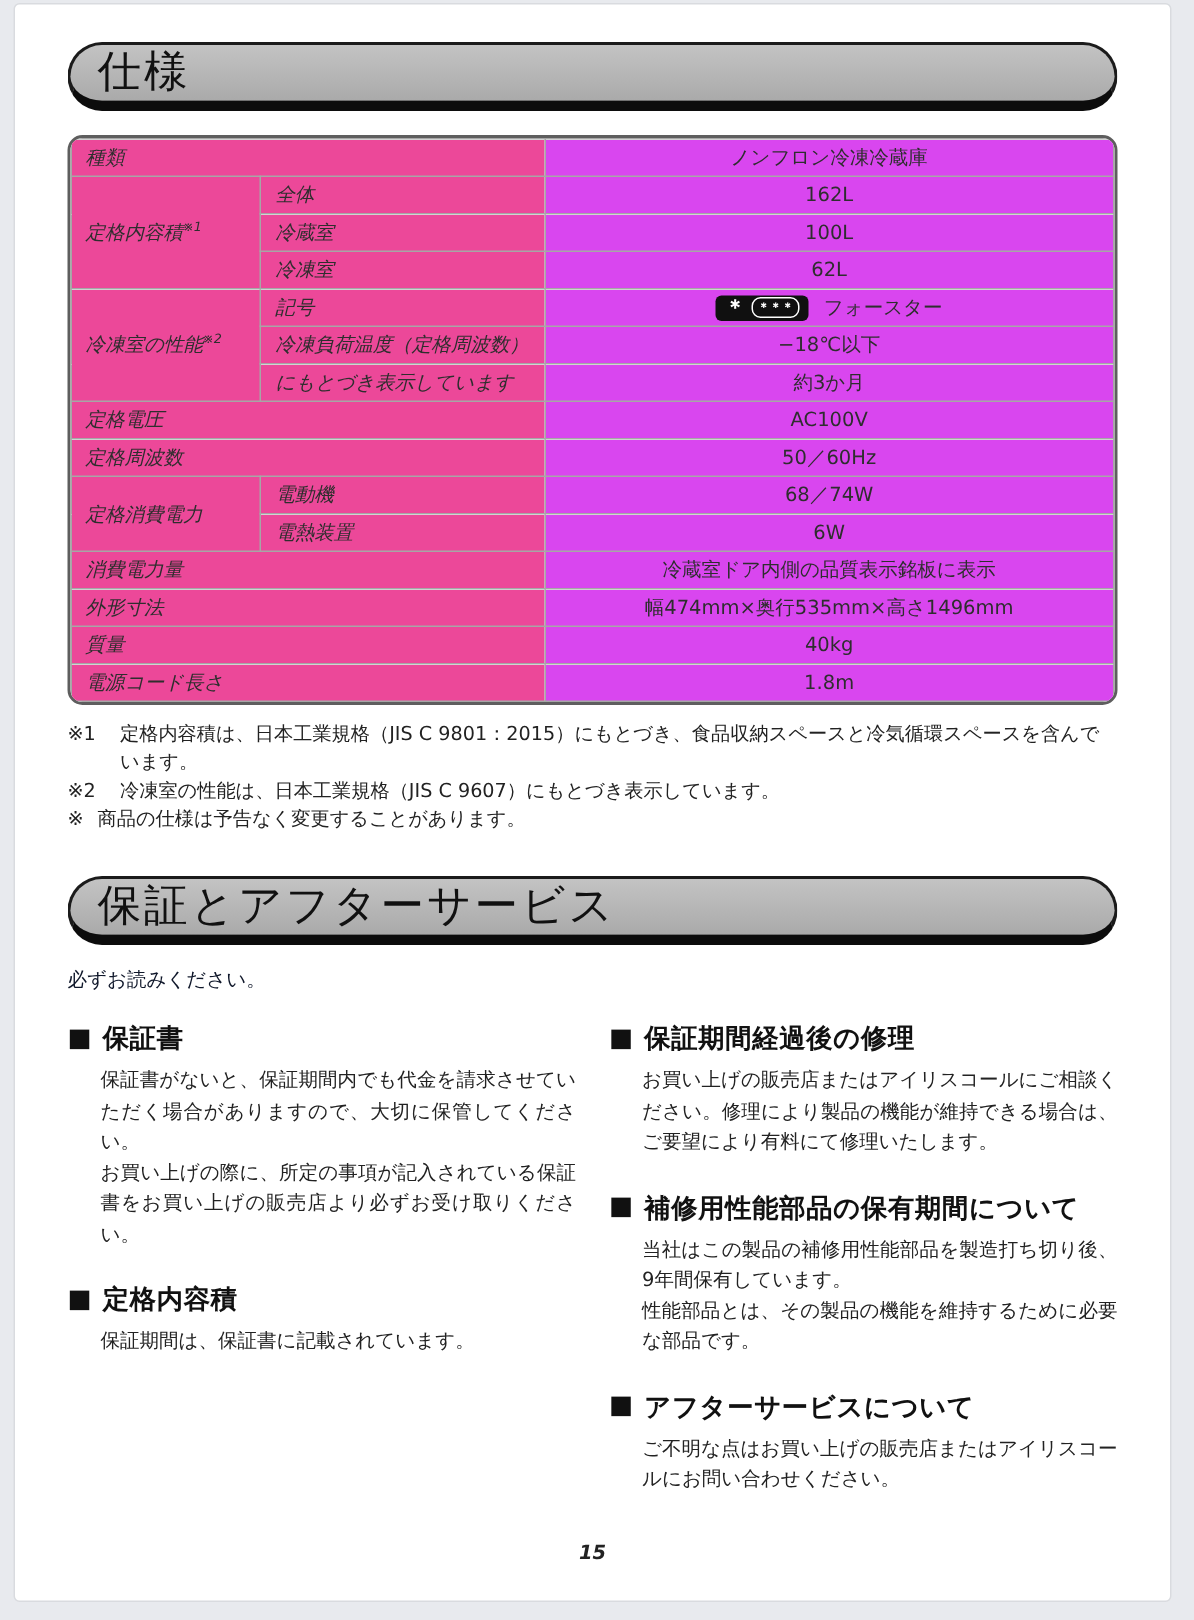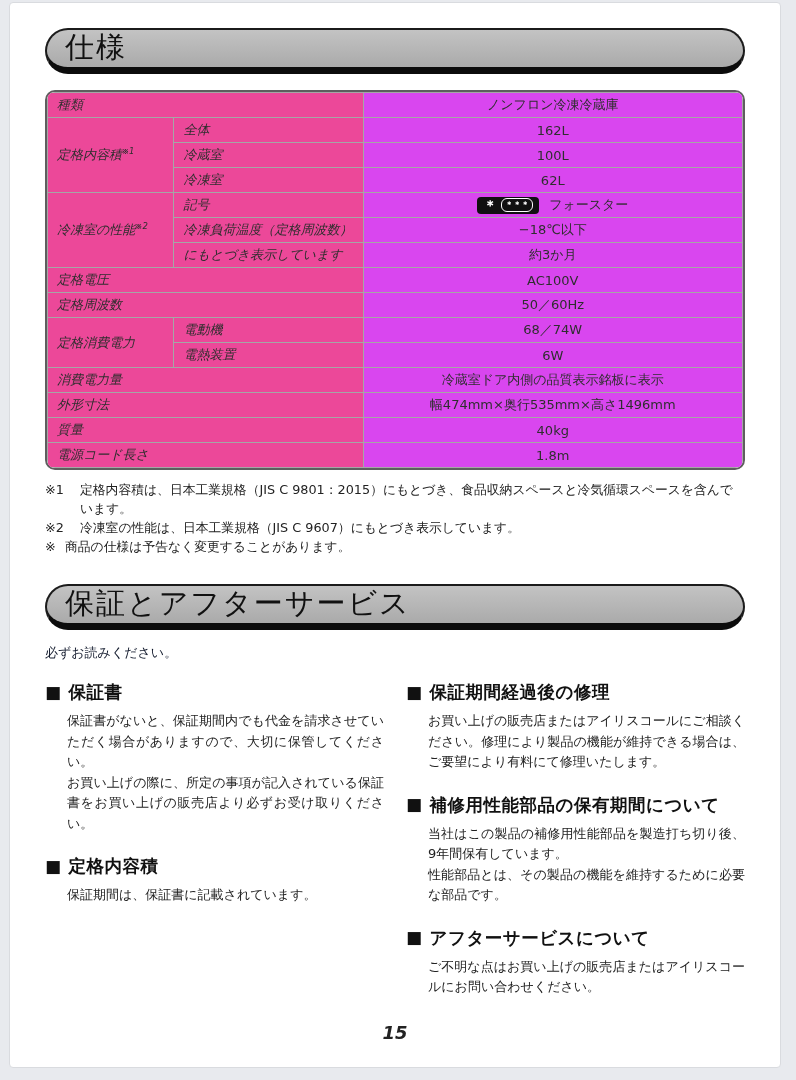--- a/index.html
+++ b/index.html
@@ -71,21 +71,21 @@
     display:flex; align-items:center; letter-spacing:0.5px;
   }
   .bullet { margin-right:7px; font-size:17px; line-height:1; }
   .wsec p {
     margin:0; padding-left:22px;
     font-size:13px; line-height:20.5px; text-align:justify; color:#222;
   }
 
   .page-number {
     position:absolute; left:0; right:0; bottom:24px;
-    text-align:center; font-size:18px; font-weight:bold; font-style:italic; color:#222;
+    text-align:center; font-size:13px; font-weight:bold; font-style:italic; color:#222;
   }
 </style>
 </head>
 <body>
 
 <div class="page">
   <div class="content">
 
     <div class="banner">
       <span>仕様</span>

